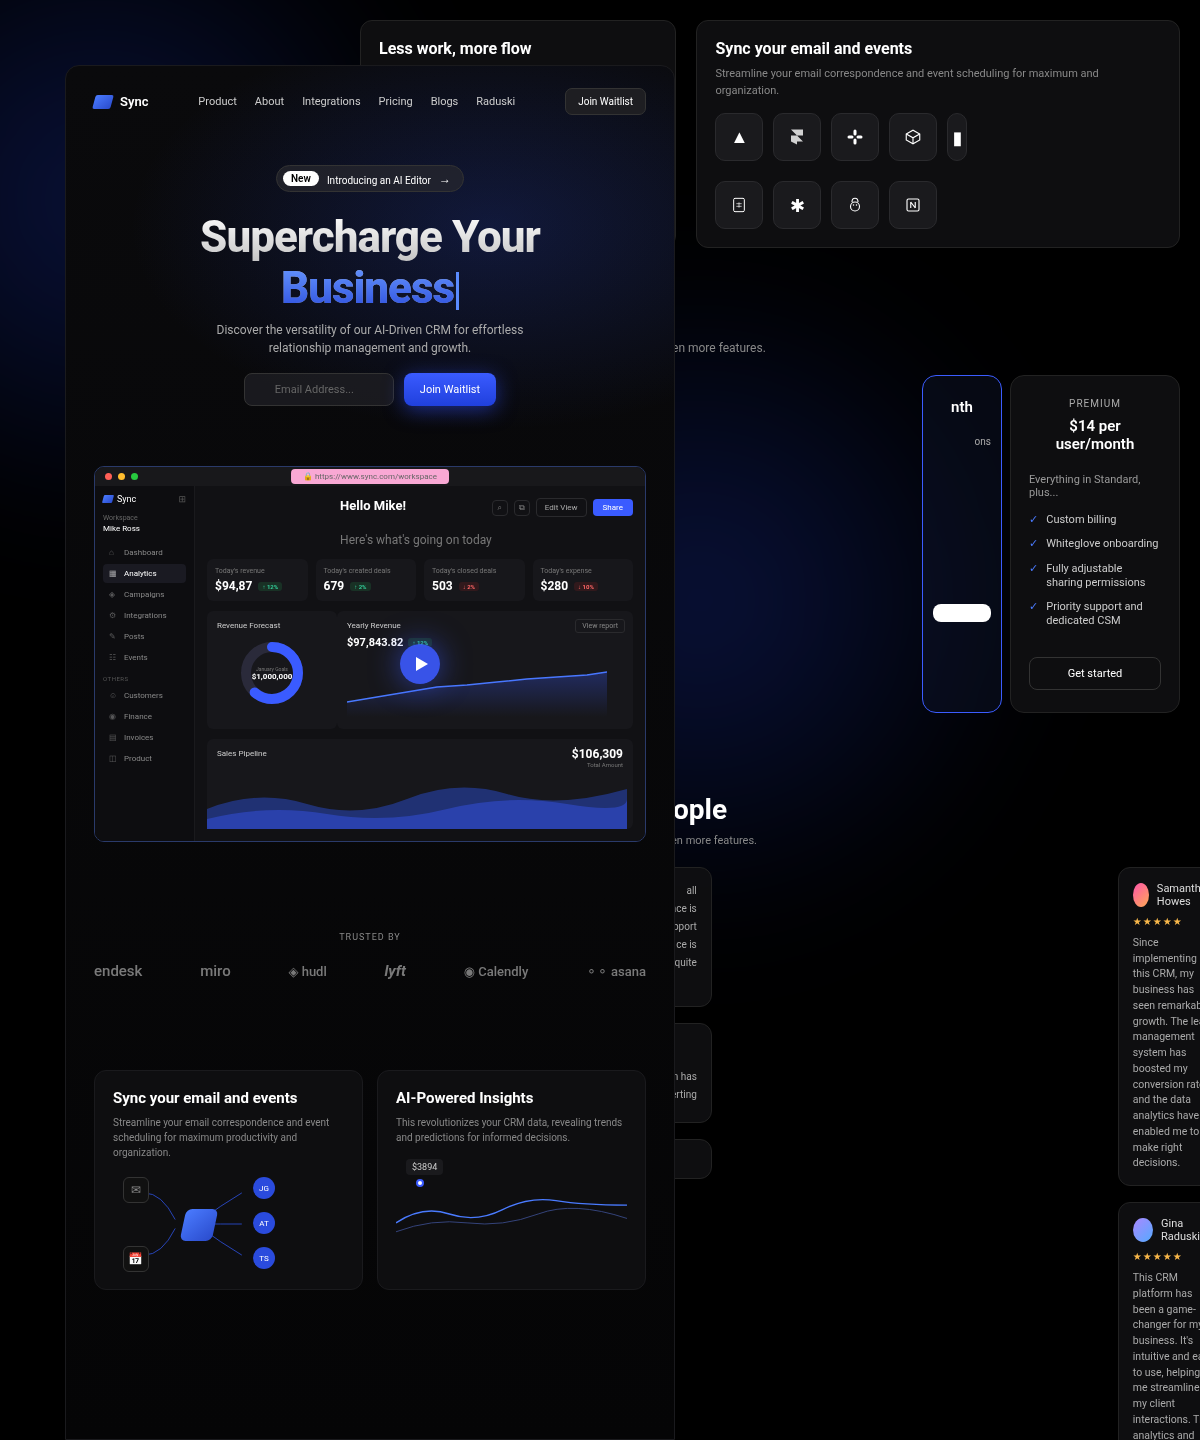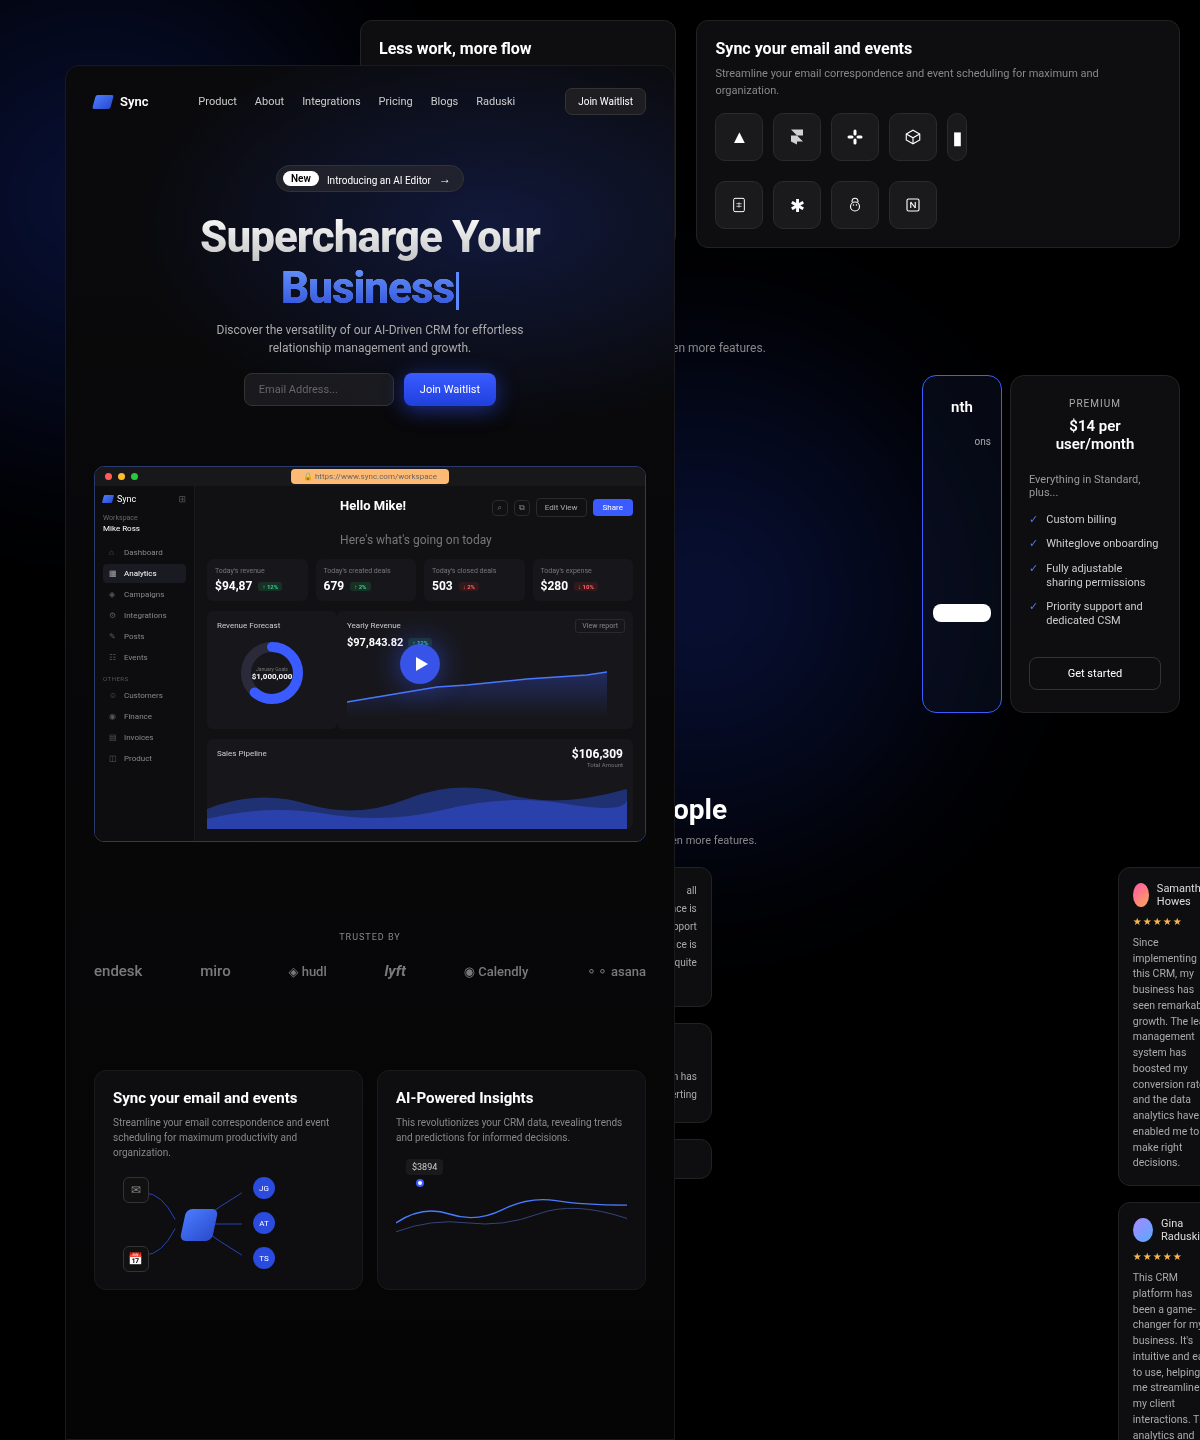--- a/index.html
+++ b/index.html
@@ -55,29 +55,29 @@
 
 .hero{text-align:center;padding:50px 40px 30px;position:relative;z-index:2}
 .pill{display:inline-flex;align-items:flex-end;gap:8px;background:rgba(40,40,45,0.7);border:1px solid #333;border-radius:20px;padding:5px 12px 5px 6px;font-size:10px;margin-bottom:20px}
 .pill-new{background:#fff;color:#000;border-radius:12px;padding:2px 8px;font-weight:600}
 .pill-arrow{font-size:12px}
 .hero h1{font-size:44px;font-weight:800;letter-spacing:-1px;line-height:1.15;background:linear-gradient(180deg,#fff 0%,#888 100%);-webkit-background-clip:text;background-clip:text;-webkit-text-fill-color:transparent}
 .hero h1 .biz{background:linear-gradient(180deg,#6a9bff 0%,#2a4bdd 100%);-webkit-background-clip:text;background-clip:text;-webkit-text-fill-color:transparent}
 .cursor{display:inline-block;width:3px;height:38px;background:#5a8bff;vertical-align:middle;margin-left:2px}
 .hero-sub{font-size:12px;color:#aaa;margin:8px auto;max-width:360px;line-height:1.5}
 .hero-form{display:flex;gap:10px;justify-content:center;margin-top:16px}
-.hero-input{background:rgba(30,30,35,0.8);border:1px solid #333;border-radius:8px;padding:9px 14px;font-size:11px;color:#fff;width:150px}
+.hero-input{background:rgba(30,30,35,0.8);border:1px solid #333;border-radius:8px;padding:9px 30px;font-size:11px;color:#fff;width:150px}
 .hero-input::placeholder{color:#666}
 .hero-join{background:linear-gradient(180deg,#3a5bff,#2040dd);border:none;color:#fff;font-size:11px;padding:9px 16px;border-radius:8px;cursor:pointer;box-shadow:0 4px 20px rgba(50,80,255,0.5)}
 
 .dash-wrap{margin:30px 28px 0;border:1px solid #2a3a6a;border-radius:10px;overflow:hidden;background:#0d0d10;position:relative;z-index:2}
 .dash-bar{background:#18181b;padding:6px 10px;display:flex;align-items:center;gap:6px;position:relative}
 .dot{width:7px;height:7px;border-radius:50%}
 .dot.r{background:#ff5f56}.dot.y{background:#ffbd2e}.dot.g{background:#27c93f}
-.url{position:absolute;left:50%;transform:translateX(-50%);font-size:8px;color:#666;background:#fdba74;padding:3px 12px;border-radius:4px}
+.url{position:absolute;left:50%;transform:translateX(-50%);font-size:8px;color:#666;background:#f9a8d4;padding:3px 12px;border-radius:4px}
 .dash{display:flex;background:#111114;font-size:9px}
 .sidebar{width:100px;background:#0d0d10;padding:8px;border-right:1px solid #1a1a1d}
 .sb-logo{display:flex;align-items:center;gap:4px;font-size:9px;margin-bottom:10px}
 .sb-logo-mark{width:10px;height:8px;background:linear-gradient(135deg,#4a7bff,#2a4bcc);transform:skewX(-15deg);border-radius:1px}
 .sb-ws{font-size:7px;color:#666;margin-bottom:2px}
 .sb-user{font-size:8px;margin-bottom:10px}
 .sb-item{display:flex;align-items:center;gap:6px;padding:5px 6px;font-size:8px;color:#888;border-radius:4px;margin-bottom:2px}
 .sb-item.active{background:#1a1a22;color:#fff}
 .sb-icon{width:9px;height:9px;opacity:0.6}
 .sb-sect{font-size:6px;color:#555;margin:8px 0 4px;letter-spacing:0.5px}

